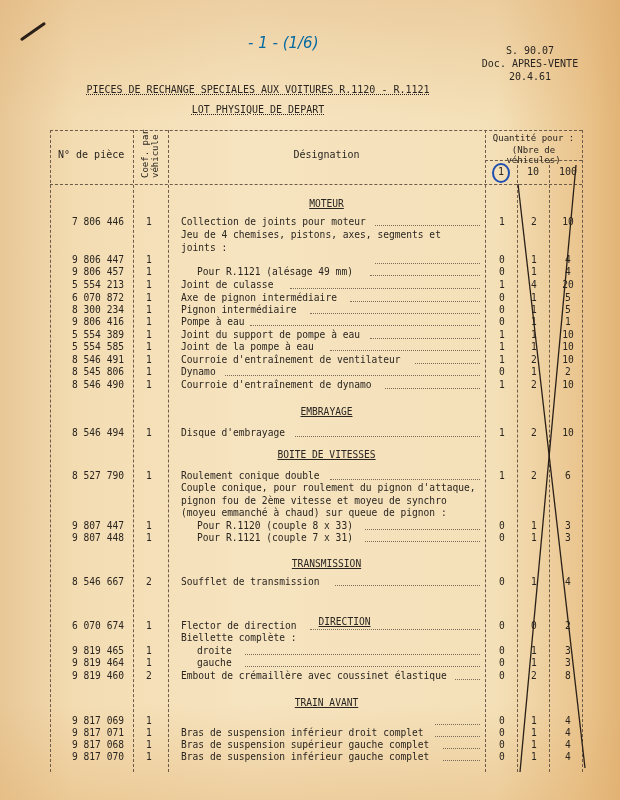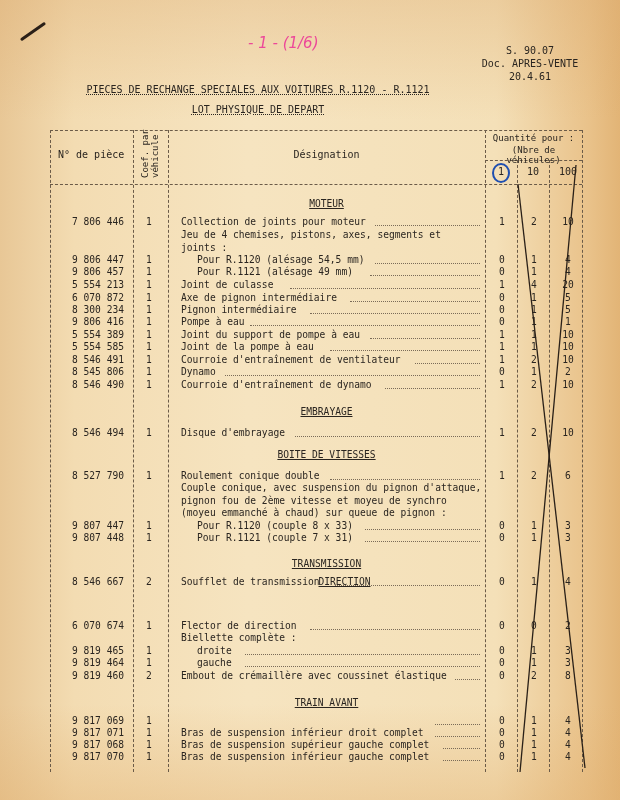--- a/index.html
+++ b/index.html
@@ -13,21 +13,21 @@
     position:absolute; left:0; top:0; width:620px; height:800px;
     background: linear-gradient(180deg, rgba(220,170,110,0.35) 0%, rgba(0,0,0,0) 15%, rgba(0,0,0,0) 88%, rgba(225,175,110,0.4) 100%);
     pointer-events:none;
   }
   .mark-slash {
     position:absolute; left:18px; top:30px; width:30px; height:3px;
     background:#2b2018; transform:rotate(-35deg); border-radius:2px;
   }
   .page-num {
     position:absolute; left:248px; top:34px; font-family:"DejaVu Sans", sans-serif;
-    font-size:15px; color:#ec4899; font-style:italic;
+    font-size:15px; color:#0369a1; font-style:italic;
   }
   .ref { position:absolute; left:470px; top:44px; font-size:10px; line-height:13px; text-align:center; width:120px; }
   .title {
     position:absolute; left:0; width:516px; text-align:center; font-size:10px;
     text-decoration:underline; text-decoration-style:dotted;
   }
   .t1 { top:84px; }
   .t2 { top:104px; }
   .vline { position:absolute; width:0; border-left:1px dashed #6b5b48; }
   .hline { position:absolute; height:0; border-top:1px dashed #6b5b48; }
@@ -91,42 +91,41 @@
 <div class="hdr" style="left:485px; width:97px; text-align:center; top:145px; font-size:9px;">(Nbre de véhicules)</div>
 <div class="hdr" style="left:485px; width:32px; text-align:center; top:166px;">1</div>
 <div class="hdr" style="left:517px; width:32px; text-align:center; top:166px;">10</div>
 <div class="hdr" style="left:552px; width:32px; text-align:center; top:166px;">100</div>
 <div class="circle"></div>
 
 <div class="section" style="top:198px;">MOTEUR</div>
 <div class="section" style="top:406px;">EMBRAYAGE</div>
 <div class="section" style="top:449px;">BOITE DE VITESSES</div>
 <div class="section" style="top:558px;">TRANSMISSION</div>
-<div class="section" style="top:576px;padding-left:18px;">DIRECTION</div>
+<div class="section" style="top:616px;padding-left:18px;">DIRECTION</div>
 <div class="section" style="top:697px;">TRAIN AVANT</div>
 
 <div class="row" style="top:216px;">
     <span class="pn">7 806 446</span>
     <span class="cf">1</span>
     <span class="ds">Collection de joints pour moteur</span>
     <span class="leader" style="left:375px;width:105px;"></span>
     <span class="q1">1</span>
     <span class="q10">2</span>
     <span class="q100">10</span>
   </div>
 <div class="row" style="top:229px;">
     <span class="ds">Jeu de 4 chemises, pistons, axes, segments et</span>
   </div>
 <div class="row" style="top:242px;">
     <span class="ds">joints :</span>
   </div>
 <div class="row" style="top:254px;">
     <span class="pn">9 806 447</span>
     <span class="cf">1</span>
-    <span class="ds indent">Pour R.1120 (alésage 54,5 mm)</span>
     <span class="leader" style="left:375px;width:105px;"></span>
     <span class="q1">0</span>
     <span class="q10">1</span>
     <span class="q100">4</span>
   </div>
 <div class="row" style="top:266px;">
     <span class="pn">9 806 457</span>
     <span class="cf">1</span>
     <span class="ds indent">Pour R.1121 (alésage 49 mm)</span>
     <span class="leader" style="left:370px;width:110px;"></span>
@@ -229,21 +228,21 @@
 <div class="row" style="top:470px;">
     <span class="pn">8 527 790</span>
     <span class="cf">1</span>
     <span class="ds">Roulement conique double</span>
     <span class="leader" style="left:330px;width:150px;"></span>
     <span class="q1">1</span>
     <span class="q10">2</span>
     <span class="q100">6</span>
   </div>
 <div class="row" style="top:482px;">
-    <span class="ds">Couple conique, avec suspension du pignon d'attaque,</span>
+    <span class="ds">Couple conique, pour roulement du pignon d'attaque,</span>
   </div>
 <div class="row" style="top:495px;">
     <span class="ds">pignon fou de 2ème vitesse et moyeu de synchro</span>
   </div>
 <div class="row" style="top:507px;">
     <span class="ds">(moyeu emmanché à chaud) sur queue de pignon :</span>
   </div>
 <div class="row" style="top:520px;">
     <span class="pn">9 807 447</span>
     <span class="cf">1</span>

